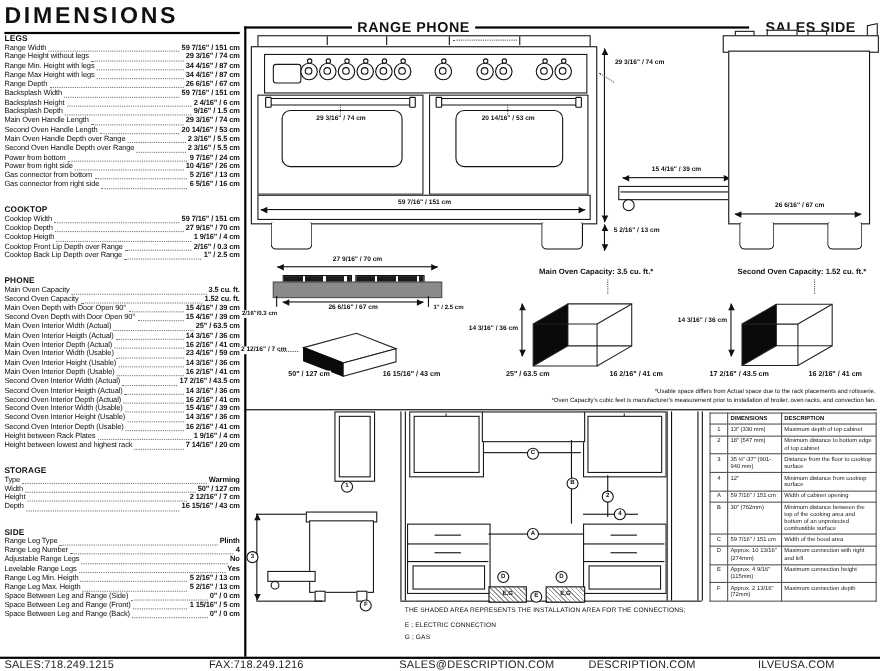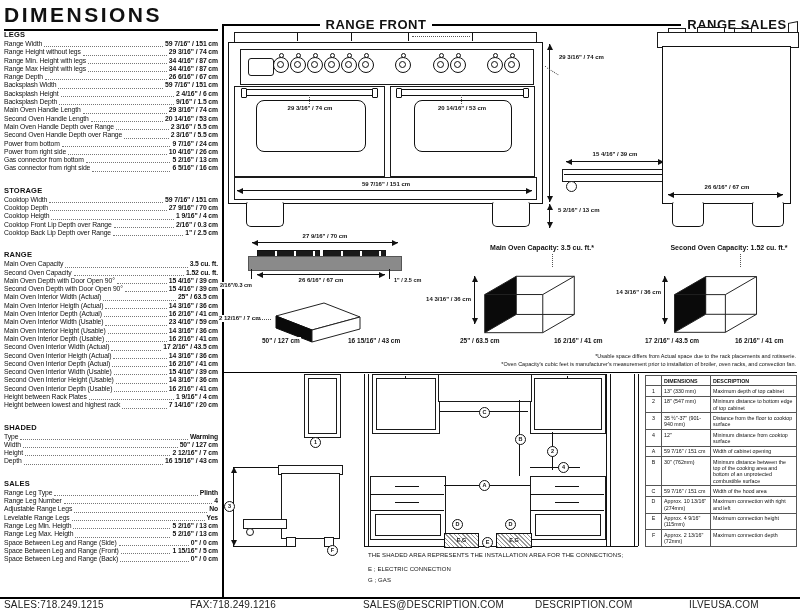--- a/index.html
+++ b/index.html
@@ -162,174 +162,174 @@
           <span class="spec-value">5 2/16" / 13 cm</span>
         </div>
         <div class="spec-row">
           <span class="spec-label">Gas connector from right side</span>
           <span class="spec-dots"></span>
           <span class="spec-value">6 5/16" / 16 cm</span>
         </div>
         </div>
     </div>
     <div class="spec-section">
+      <div class="spec-heading">COOKTOP</div>
+      <div>
+
+        <div class="spec-row">
+          <span class="spec-label">Cooktop Width</span>
+          <span class="spec-dots"></span>
+          <span class="spec-value">59 7/16" / 151 cm</span>
+        </div>
+        <div class="spec-row">
+          <span class="spec-label">Cooktop Depth</span>
+          <span class="spec-dots"></span>
+          <span class="spec-value">27 9/16" / 70 cm</span>
+        </div>
+        <div class="spec-row">
+          <span class="spec-label">Cooktop Heigth</span>
+          <span class="spec-dots"></span>
+          <span class="spec-value">1 9/16" / 4 cm</span>
+        </div>
+        <div class="spec-row">
+          <span class="spec-label">Cooktop Front Lip Depth over Range</span>
+          <span class="spec-dots"></span>
+          <span class="spec-value">2/16" / 0.3 cm</span>
+        </div>
+        <div class="spec-row">
+          <span class="spec-label">Cooktop Back Lip Depth over Range</span>
+          <span class="spec-dots"></span>
+          <span class="spec-value">1" / 2.5 cm</span>
+        </div>
+        </div>
+    </div>
+    <div class="spec-section">
+      <div class="spec-heading">PHONE</div>
+      <div>
+
+        <div class="spec-row">
+          <span class="spec-label">Main Oven Capacity</span>
+          <span class="spec-dots"></span>
+          <span class="spec-value">3.5 cu. ft.</span>
+        </div>
+        <div class="spec-row">
+          <span class="spec-label">Second Oven Capacity</span>
+          <span class="spec-dots"></span>
+          <span class="spec-value">1.52 cu. ft.</span>
+        </div>
+        <div class="spec-row">
+          <span class="spec-label">Main Oven Depth with Door Open 90°</span>
+          <span class="spec-dots"></span>
+          <span class="spec-value">15 4/16" / 39 cm</span>
+        </div>
+        <div class="spec-row">
+          <span class="spec-label">Second Oven Depth with Door Open 90°</span>
+          <span class="spec-dots"></span>
+          <span class="spec-value">15 4/16" / 39 cm</span>
+        </div>
+        <div class="spec-row">
+          <span class="spec-label">Main Oven Interior Width (Actual)</span>
+          <span class="spec-dots"></span>
+          <span class="spec-value">25" / 63.5 cm</span>
+        </div>
+        <div class="spec-row">
+          <span class="spec-label">Main Oven Interior Heigth (Actual)</span>
+          <span class="spec-dots"></span>
+          <span class="spec-value">14 3/16" / 36 cm</span>
+        </div>
+        <div class="spec-row">
+          <span class="spec-label">Main Oven Interior Depth (Actual)</span>
+          <span class="spec-dots"></span>
+          <span class="spec-value">16 2/16" / 41 cm</span>
+        </div>
+        <div class="spec-row">
+          <span class="spec-label">Main Oven Interior Width (Usable)</span>
+          <span class="spec-dots"></span>
+          <span class="spec-value">23 4/16" / 59 cm</span>
+        </div>
+        <div class="spec-row">
+          <span class="spec-label">Main Oven Interior Height (Usable)</span>
+          <span class="spec-dots"></span>
+          <span class="spec-value">14 3/16" / 36 cm</span>
+        </div>
+        <div class="spec-row">
+          <span class="spec-label">Main Oven Interior Depth (Usable)</span>
+          <span class="spec-dots"></span>
+          <span class="spec-value">16 2/16" / 41 cm</span>
+        </div>
+        <div class="spec-row">
+          <span class="spec-label">Second Oven Interior Width (Actual)</span>
+          <span class="spec-dots"></span>
+          <span class="spec-value">17 2/16" / 43.5 cm</span>
+        </div>
+        <div class="spec-row">
+          <span class="spec-label">Second Oven Interior Heigth (Actual)</span>
+          <span class="spec-dots"></span>
+          <span class="spec-value">14 3/16" / 36 cm</span>
+        </div>
+        <div class="spec-row">
+          <span class="spec-label">Second Oven Interior Depth (Actual)</span>
+          <span class="spec-dots"></span>
+          <span class="spec-value">16 2/16" / 41 cm</span>
+        </div>
+        <div class="spec-row">
+          <span class="spec-label">Second Oven Interior Width (Usable)</span>
+          <span class="spec-dots"></span>
+          <span class="spec-value">15 4/16" / 39 cm</span>
+        </div>
+        <div class="spec-row">
+          <span class="spec-label">Second Oven Interior Height (Usable)</span>
+          <span class="spec-dots"></span>
+          <span class="spec-value">14 3/16" / 36 cm</span>
+        </div>
+        <div class="spec-row">
+          <span class="spec-label">Second Oven Interior Depth (Usable)</span>
+          <span class="spec-dots"></span>
+          <span class="spec-value">16 2/16" / 41 cm</span>
+        </div>
+        <div class="spec-row">
+          <span class="spec-label">Height between Rack Plates</span>
+          <span class="spec-dots"></span>
+          <span class="spec-value">1 9/16" / 4 cm</span>
+        </div>
+        <div class="spec-row">
+          <span class="spec-label">Height between lowest and highest rack</span>
+          <span class="spec-dots"></span>
+          <span class="spec-value">7 14/16" / 20 cm</span>
+        </div>
+        </div>
+    </div>
+    <div class="spec-section">
       <div class="spec-heading">STORAGE</div>
       <div>
 
         <div class="spec-row">
-          <span class="spec-label">Cooktop Width</span>
-          <span class="spec-dots"></span>
-          <span class="spec-value">59 7/16" / 151 cm</span>
-        </div>
-        <div class="spec-row">
-          <span class="spec-label">Cooktop Depth</span>
-          <span class="spec-dots"></span>
-          <span class="spec-value">27 9/16" / 70 cm</span>
-        </div>
-        <div class="spec-row">
-          <span class="spec-label">Cooktop Heigth</span>
-          <span class="spec-dots"></span>
-          <span class="spec-value">1 9/16" / 4 cm</span>
-        </div>
-        <div class="spec-row">
-          <span class="spec-label">Cooktop Front Lip Depth over Range</span>
-          <span class="spec-dots"></span>
-          <span class="spec-value">2/16" / 0.3 cm</span>
-        </div>
-        <div class="spec-row">
-          <span class="spec-label">Cooktop Back Lip Depth over Range</span>
-          <span class="spec-dots"></span>
-          <span class="spec-value">1" / 2.5 cm</span>
+          <span class="spec-label">Type</span>
+          <span class="spec-dots"></span>
+          <span class="spec-value">Warming</span>
+        </div>
+        <div class="spec-row">
+          <span class="spec-label">Width</span>
+          <span class="spec-dots"></span>
+          <span class="spec-value">50" / 127 cm</span>
+        </div>
+        <div class="spec-row">
+          <span class="spec-label">Height</span>
+          <span class="spec-dots"></span>
+          <span class="spec-value">2 12/16" / 7 cm</span>
+        </div>
+        <div class="spec-row">
+          <span class="spec-label">Depth</span>
+          <span class="spec-dots"></span>
+          <span class="spec-value">16 15/16" / 43 cm</span>
         </div>
         </div>
     </div>
     <div class="spec-section">
-      <div class="spec-heading">RANGE</div>
-      <div>
-
-        <div class="spec-row">
-          <span class="spec-label">Main Oven Capacity</span>
-          <span class="spec-dots"></span>
-          <span class="spec-value">3.5 cu. ft.</span>
-        </div>
-        <div class="spec-row">
-          <span class="spec-label">Second Oven Capacity</span>
-          <span class="spec-dots"></span>
-          <span class="spec-value">1.52 cu. ft.</span>
-        </div>
-        <div class="spec-row">
-          <span class="spec-label">Main Oven Depth with Door Open 90°</span>
-          <span class="spec-dots"></span>
-          <span class="spec-value">15 4/16" / 39 cm</span>
-        </div>
-        <div class="spec-row">
-          <span class="spec-label">Second Oven Depth with Door Open 90°</span>
-          <span class="spec-dots"></span>
-          <span class="spec-value">15 4/16" / 39 cm</span>
-        </div>
-        <div class="spec-row">
-          <span class="spec-label">Main Oven Interior Width (Actual)</span>
-          <span class="spec-dots"></span>
-          <span class="spec-value">25" / 63.5 cm</span>
-        </div>
-        <div class="spec-row">
-          <span class="spec-label">Main Oven Interior Heigth (Actual)</span>
-          <span class="spec-dots"></span>
-          <span class="spec-value">14 3/16" / 36 cm</span>
-        </div>
-        <div class="spec-row">
-          <span class="spec-label">Main Oven Interior Depth (Actual)</span>
-          <span class="spec-dots"></span>
-          <span class="spec-value">16 2/16" / 41 cm</span>
-        </div>
-        <div class="spec-row">
-          <span class="spec-label">Main Oven Interior Width (Usable)</span>
-          <span class="spec-dots"></span>
-          <span class="spec-value">23 4/16" / 59 cm</span>
-        </div>
-        <div class="spec-row">
-          <span class="spec-label">Main Oven Interior Height (Usable)</span>
-          <span class="spec-dots"></span>
-          <span class="spec-value">14 3/16" / 36 cm</span>
-        </div>
-        <div class="spec-row">
-          <span class="spec-label">Main Oven Interior Depth (Usable)</span>
-          <span class="spec-dots"></span>
-          <span class="spec-value">16 2/16" / 41 cm</span>
-        </div>
-        <div class="spec-row">
-          <span class="spec-label">Second Oven Interior Width (Actual)</span>
-          <span class="spec-dots"></span>
-          <span class="spec-value">17 2/16" / 43.5 cm</span>
-        </div>
-        <div class="spec-row">
-          <span class="spec-label">Second Oven Interior Heigth (Actual)</span>
-          <span class="spec-dots"></span>
-          <span class="spec-value">14 3/16" / 36 cm</span>
-        </div>
-        <div class="spec-row">
-          <span class="spec-label">Second Oven Interior Depth (Actual)</span>
-          <span class="spec-dots"></span>
-          <span class="spec-value">16 2/16" / 41 cm</span>
-        </div>
-        <div class="spec-row">
-          <span class="spec-label">Second Oven Interior Width (Usable)</span>
-          <span class="spec-dots"></span>
-          <span class="spec-value">15 4/16" / 39 cm</span>
-        </div>
-        <div class="spec-row">
-          <span class="spec-label">Second Oven Interior Height (Usable)</span>
-          <span class="spec-dots"></span>
-          <span class="spec-value">14 3/16" / 36 cm</span>
-        </div>
-        <div class="spec-row">
-          <span class="spec-label">Second Oven Interior Depth (Usable)</span>
-          <span class="spec-dots"></span>
-          <span class="spec-value">16 2/16" / 41 cm</span>
-        </div>
-        <div class="spec-row">
-          <span class="spec-label">Height between Rack Plates</span>
-          <span class="spec-dots"></span>
-          <span class="spec-value">1 9/16" / 4 cm</span>
-        </div>
-        <div class="spec-row">
-          <span class="spec-label">Height between lowest and highest rack</span>
-          <span class="spec-dots"></span>
-          <span class="spec-value">7 14/16" / 20 cm</span>
-        </div>
-        </div>
-    </div>
-    <div class="spec-section">
-      <div class="spec-heading">SHADED</div>
-      <div>
-
-        <div class="spec-row">
-          <span class="spec-label">Type</span>
-          <span class="spec-dots"></span>
-          <span class="spec-value">Warming</span>
-        </div>
-        <div class="spec-row">
-          <span class="spec-label">Width</span>
-          <span class="spec-dots"></span>
-          <span class="spec-value">50" / 127 cm</span>
-        </div>
-        <div class="spec-row">
-          <span class="spec-label">Height</span>
-          <span class="spec-dots"></span>
-          <span class="spec-value">2 12/16" / 7 cm</span>
-        </div>
-        <div class="spec-row">
-          <span class="spec-label">Depth</span>
-          <span class="spec-dots"></span>
-          <span class="spec-value">16 15/16" / 43 cm</span>
-        </div>
-        </div>
-    </div>
-    <div class="spec-section">
-      <div class="spec-heading">SALES</div>
+      <div class="spec-heading">SIDE</div>
       <div>
 
         <div class="spec-row">
           <span class="spec-label">Range Leg Type</span>
           <span class="spec-dots"></span>
           <span class="spec-value">Plinth</span>
         </div>
         <div class="spec-row">
           <span class="spec-label">Range Leg Number</span>
           <span class="spec-dots"></span>
@@ -370,22 +370,22 @@
           <span class="spec-dots"></span>
           <span class="spec-value">0" / 0 cm</span>
         </div>
         </div>
     </div>
   </div>
 
   <div class="vdiv"></div>
   <div class="toprule"></div>
   <div class="midrule"></div>
-  <div class="dtitle" style="left:320px;width:104px">RANGE FRONT</div>
-  <div class="dtitle" style="left:681px;width:104px">RANGE SALES</div>
+  <div class="dtitle" style="left:320px;width:104px">RANGE PHONE</div>
+  <div class="dtitle" style="left:681px;width:104px">SALES SIDE</div>
 
   <div>
     <div class="abs b1" style="left:234px;top:32px;width:301px;height:10px"></div>
     <div class="vl" style="left:297px;top:33px;height:8px"></div>
     <div class="vl" style="left:351px;top:33px;height:8px"></div>
     <div class="vl" style="left:408px;top:33px;height:8px"></div>
     <div class="vl" style="left:472px;top:33px;height:8px"></div>
     <div class="dotl" style="left:412px;top:36px;width:58px"></div>
     <div class="abs b2" style="left:228px;top:42px;width:313px;height:160px"></div>
     <div class="abs b1" style="left:240px;top:49px;width:292px;height:34px"></div>

